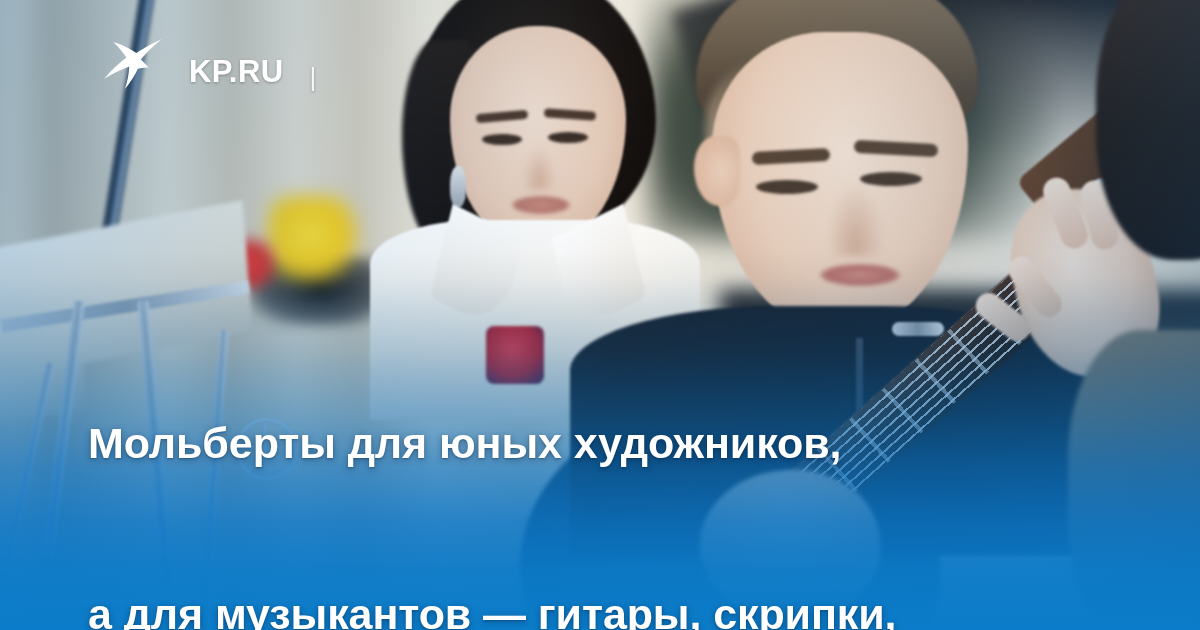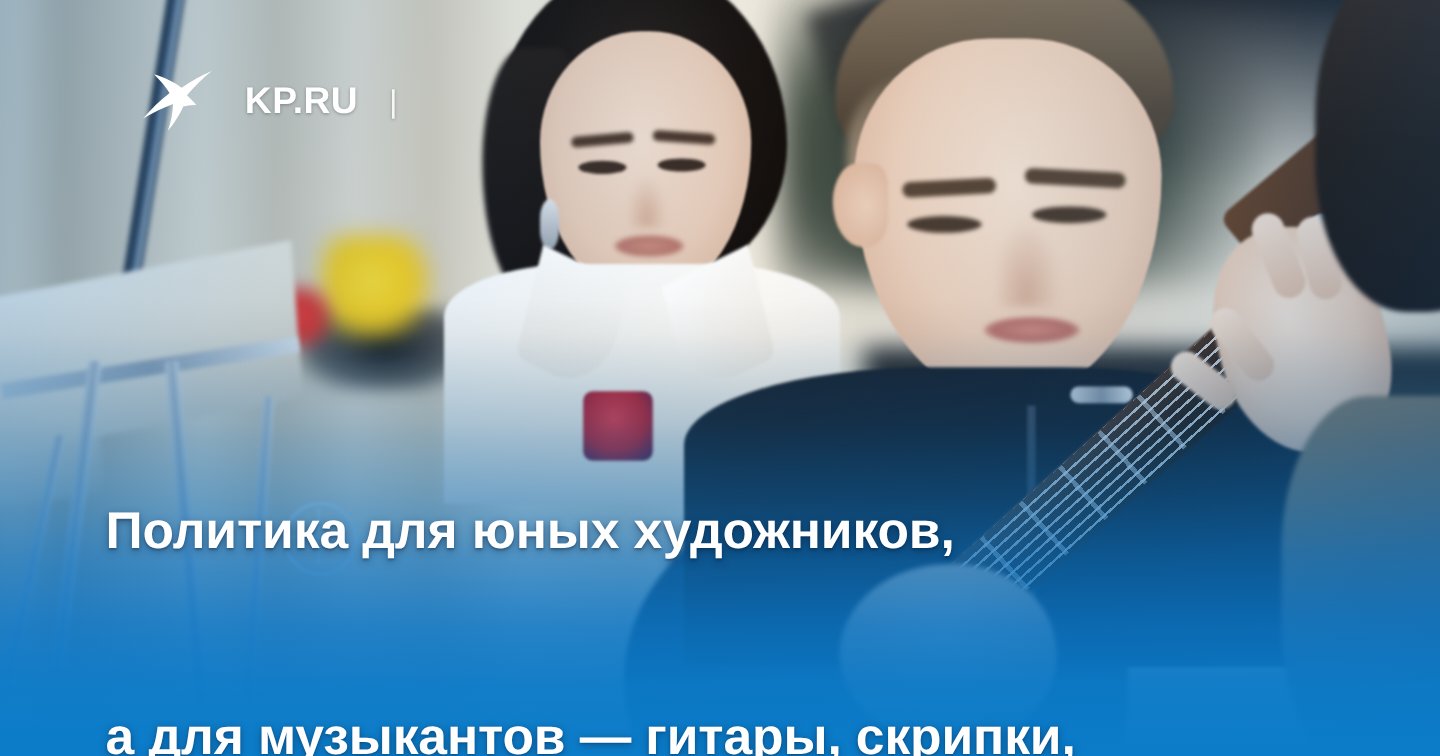--- a/index.html
+++ b/index.html
@@ -391,26 +391,25 @@
   .text-scrim {
     position: absolute;
     left: 0; right: 0; top: 250px; height: 330px;
     background: linear-gradient(180deg, rgba(6,38,70,0.00) 0%, rgba(6,40,74,0.12) 35%, rgba(6,42,78,0.10) 100%);
     pointer-events: none;
   }
 
   
   .header {
     position: absolute;
-    left: 116px; top: 38px;
+    left: 101px; top: 38px;
     display: flex;
-    align-items: center;
+    align-items: flex-end;
     gap: 0;
     z-index: 20;
-    margin-top: 20px;
   }
   .logo-bird { width: 62px; height: 52px; flex: 0 0 auto; display: block; }
   .brand {
     color: #ffffff;
     font-size: 31px;
     font-weight: bold;
     letter-spacing: 0.4px;
     margin-left: 26px;
     white-space: nowrap;
     text-shadow: 0 1px 3px rgba(0,0,0,0.30);
@@ -536,20 +535,20 @@
     <span>
       <svg class="logo-bird" viewBox="0 0 62 52" xmlns="http://www.w3.org/2000/svg" aria-hidden="true">
         <path fill="#ffffff" d="M60.5 1.2 C52 4.8 43.2 9.6 35.4 15.1 C29.4 10.6 21.6 6.6 12.4 3.9 C17.9 9.4 22.2 14.6 25.3 19.4 C17.6 25.4 10.1 32.5 3.2 40.7 C11.9 35.7 20.3 31.6 28.2 28.6 C27.9 36.1 26.5 43.6 23.9 51.0 C29.4 44.4 33.7 37.6 36.8 30.7 C40.5 30.0 44.1 29.6 47.6 29.6 C44.9 26.4 42.3 23.7 39.8 21.4 C46.2 14.0 52.9 7.2 60.5 1.2 Z"></path>
       </svg>
     </span>
     <span class="brand">KP.RU</span>
     <span class="sep">|</span>
   </div>
 
   <h1 class="headline">
-    <span class="ln">Политика для юных художников,</span>
+    <span class="ln">Мольберты для юных художников,</span>
     <span class="ln">а для музыкантов — гитары, скрипки,</span>
     
     
     
   </h1>
 
 </div>
 
 </body></html>

